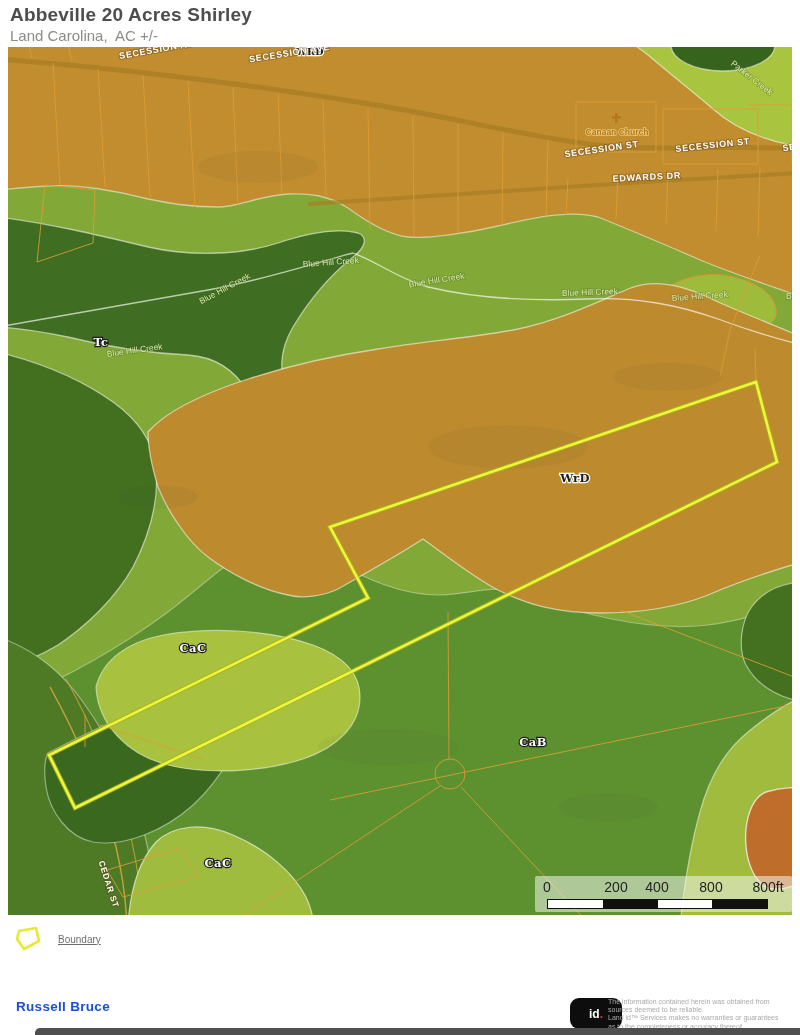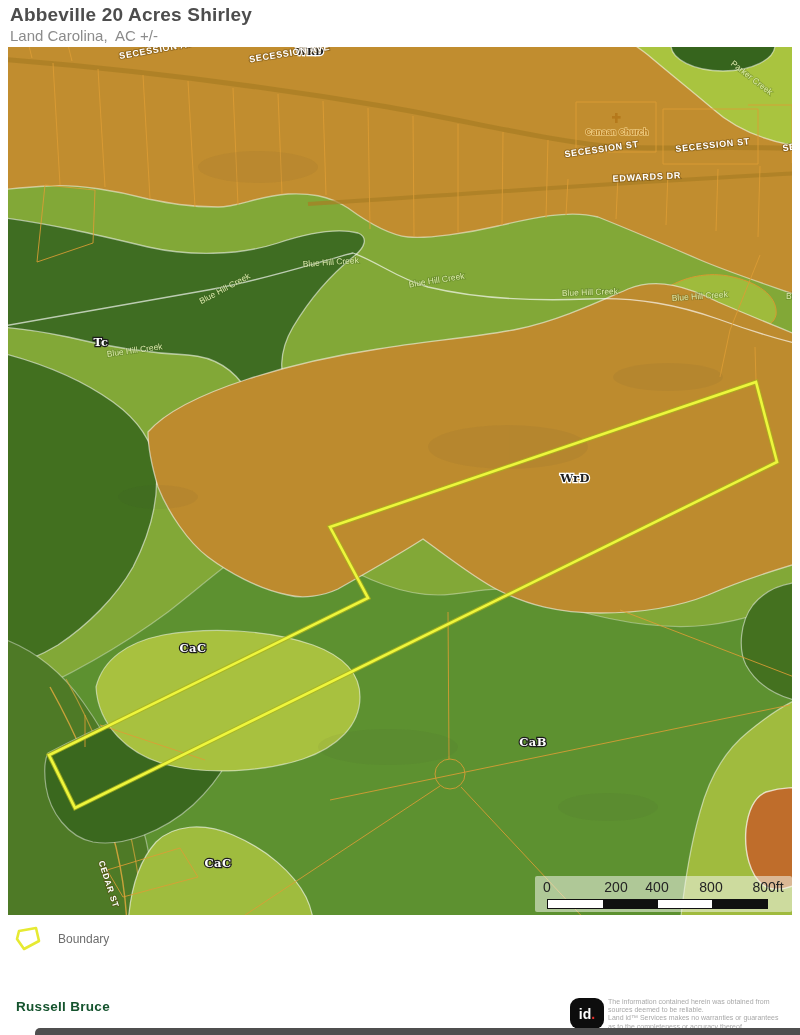--- a/index.html
+++ b/index.html
@@ -31,26 +31,26 @@
   #scalebar .tick{position:absolute;top:3px;transform:translateX(-50%);
         font-size:14px;color:#242424;}
   #scalebar .bar{position:absolute;left:12px;top:23px;width:219px;height:8px;
         display:flex;border:1.5px solid #101010;background:#fff;}
   #scalebar .seg{flex:1;}
   #scalebar .seg.b{background:#101010;}
   #scalebar .seg.w{background:#ffffff;}
   
   #legend{position:absolute;left:8px;top:918px;height:42px;display:flex;align-items:center;}
   #legend .swatch{margin-left:6px;}
-  #legend .lbl{font-size:12px;color:#6d6d6d;margin-left:16px;}
+  #legend .lbl{font-size:10px;color:#6d6d6d;margin-left:16px;text-decoration:underline;}
   
   #author{position:absolute;left:16px;top:999px;font-size:13.5px;font-weight:bold;
-        color:#14532d;letter-spacing:.3px;}
-  #logo{position:absolute;left:570px;top:998px;width:34px;height:31px;background:#0d0d0d;
-        border-radius:9px;color:#fff;font-weight:bold;font-size:14px;
+        color:#1d4ed8;letter-spacing:.3px;}
+  #logo{position:absolute;left:570px;top:998px;width:52px;height:31px;background:#0d0d0d;
+        border-radius:9px;color:#fff;font-weight:bold;font-size:12px;
         display:flex;align-items:center;justify-content:center;}
   #logo .dot{color:#e8322e;}
   #disclaimer{position:absolute;left:608px;top:998px;width:186px;
         font-size:7px;line-height:8.2px;color:#a9a9a9;white-space:pre-line;}
   #bottombar{position:absolute;left:35px;top:1028px;width:765px;height:7px;
         background:#4f4f4f;border-radius:5px 0 0 0;}
 </style>
 </head>
 <body>
 

